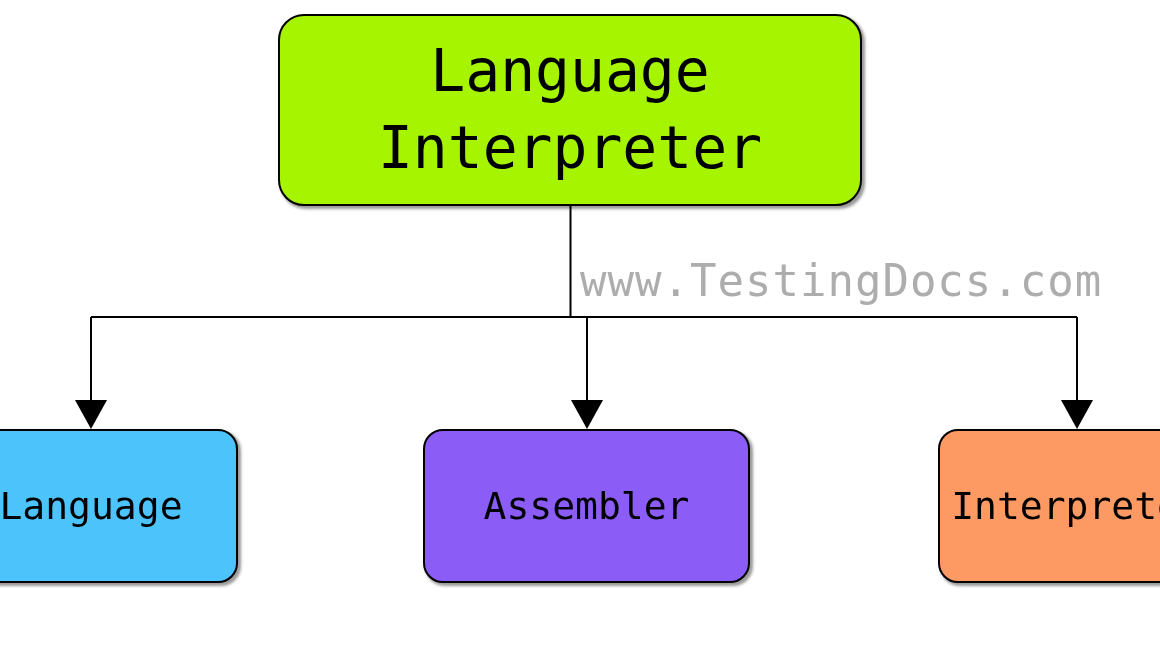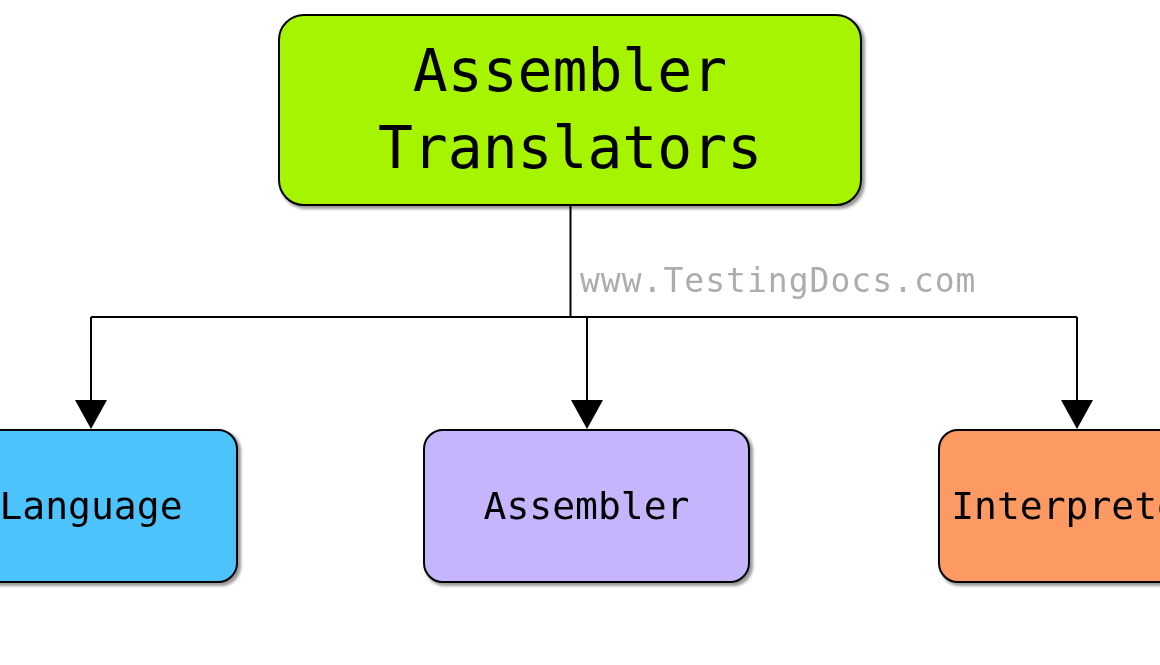--- a/index.html
+++ b/index.html
@@ -60,21 +60,21 @@
     width: 327px;
   }
   .node-interpreter {
     left: 938px;
     width: 278px;
   }
   .watermark {
     position: absolute;
     left: 580px;
     top: 261px;
-    font-size: 33px;
+    font-size: 44px;
     line-height: 40px;
     letter-spacing: 1px;
     white-space: nowrap;
   }
 </style>
 </head>
 <body>
 
 <div class="canvas">
 
@@ -87,30 +87,30 @@
     <path d="M91 317 L91 403" fill="none" stroke-width="2" stroke="#000000"></path>
     <path d="M587 317 L587 403" fill="none" stroke-width="2" stroke="#000000"></path>
     <path d="M1077 317 L1077 403" fill="none" stroke-width="2" stroke="#000000"></path>
 
     <polygon points="75,400 107,400 91,429" stroke="none" fill="#000000"></polygon>
     <polygon points="571,400 603,400 587,429" stroke="none" fill="#000000"></polygon>
     <polygon points="1061,400 1093,400 1077,429" stroke="none" fill="#000000"></polygon>
   </svg>
 
   <div class="node node-root" style="background-color: rgb(166, 244, 0);">
-    <span>Assembler Translators</span>
+    <span>Language Interpreter</span>
   </div>
 
   <div class="watermark" style="color: rgb(173, 173, 173);">www.TestingDocs.com</div>
 
   <div class="node node-child node-compiler" style="background-color: rgb(77, 195, 252);">
     <span>Language</span>
   </div>
 
-  <div class="node node-child node-assembler" style="background-color: #c4b5fd;">
+  <div class="node node-child node-assembler" style="background-color: #8b5cf6;">
     <span>Assembler</span>
   </div>
 
   <div class="node node-child node-interpreter" style="background-color: rgb(253, 154, 99);">
     <span>Interpreter</span>
   </div>
 
 </div>
 
 </body></html>

